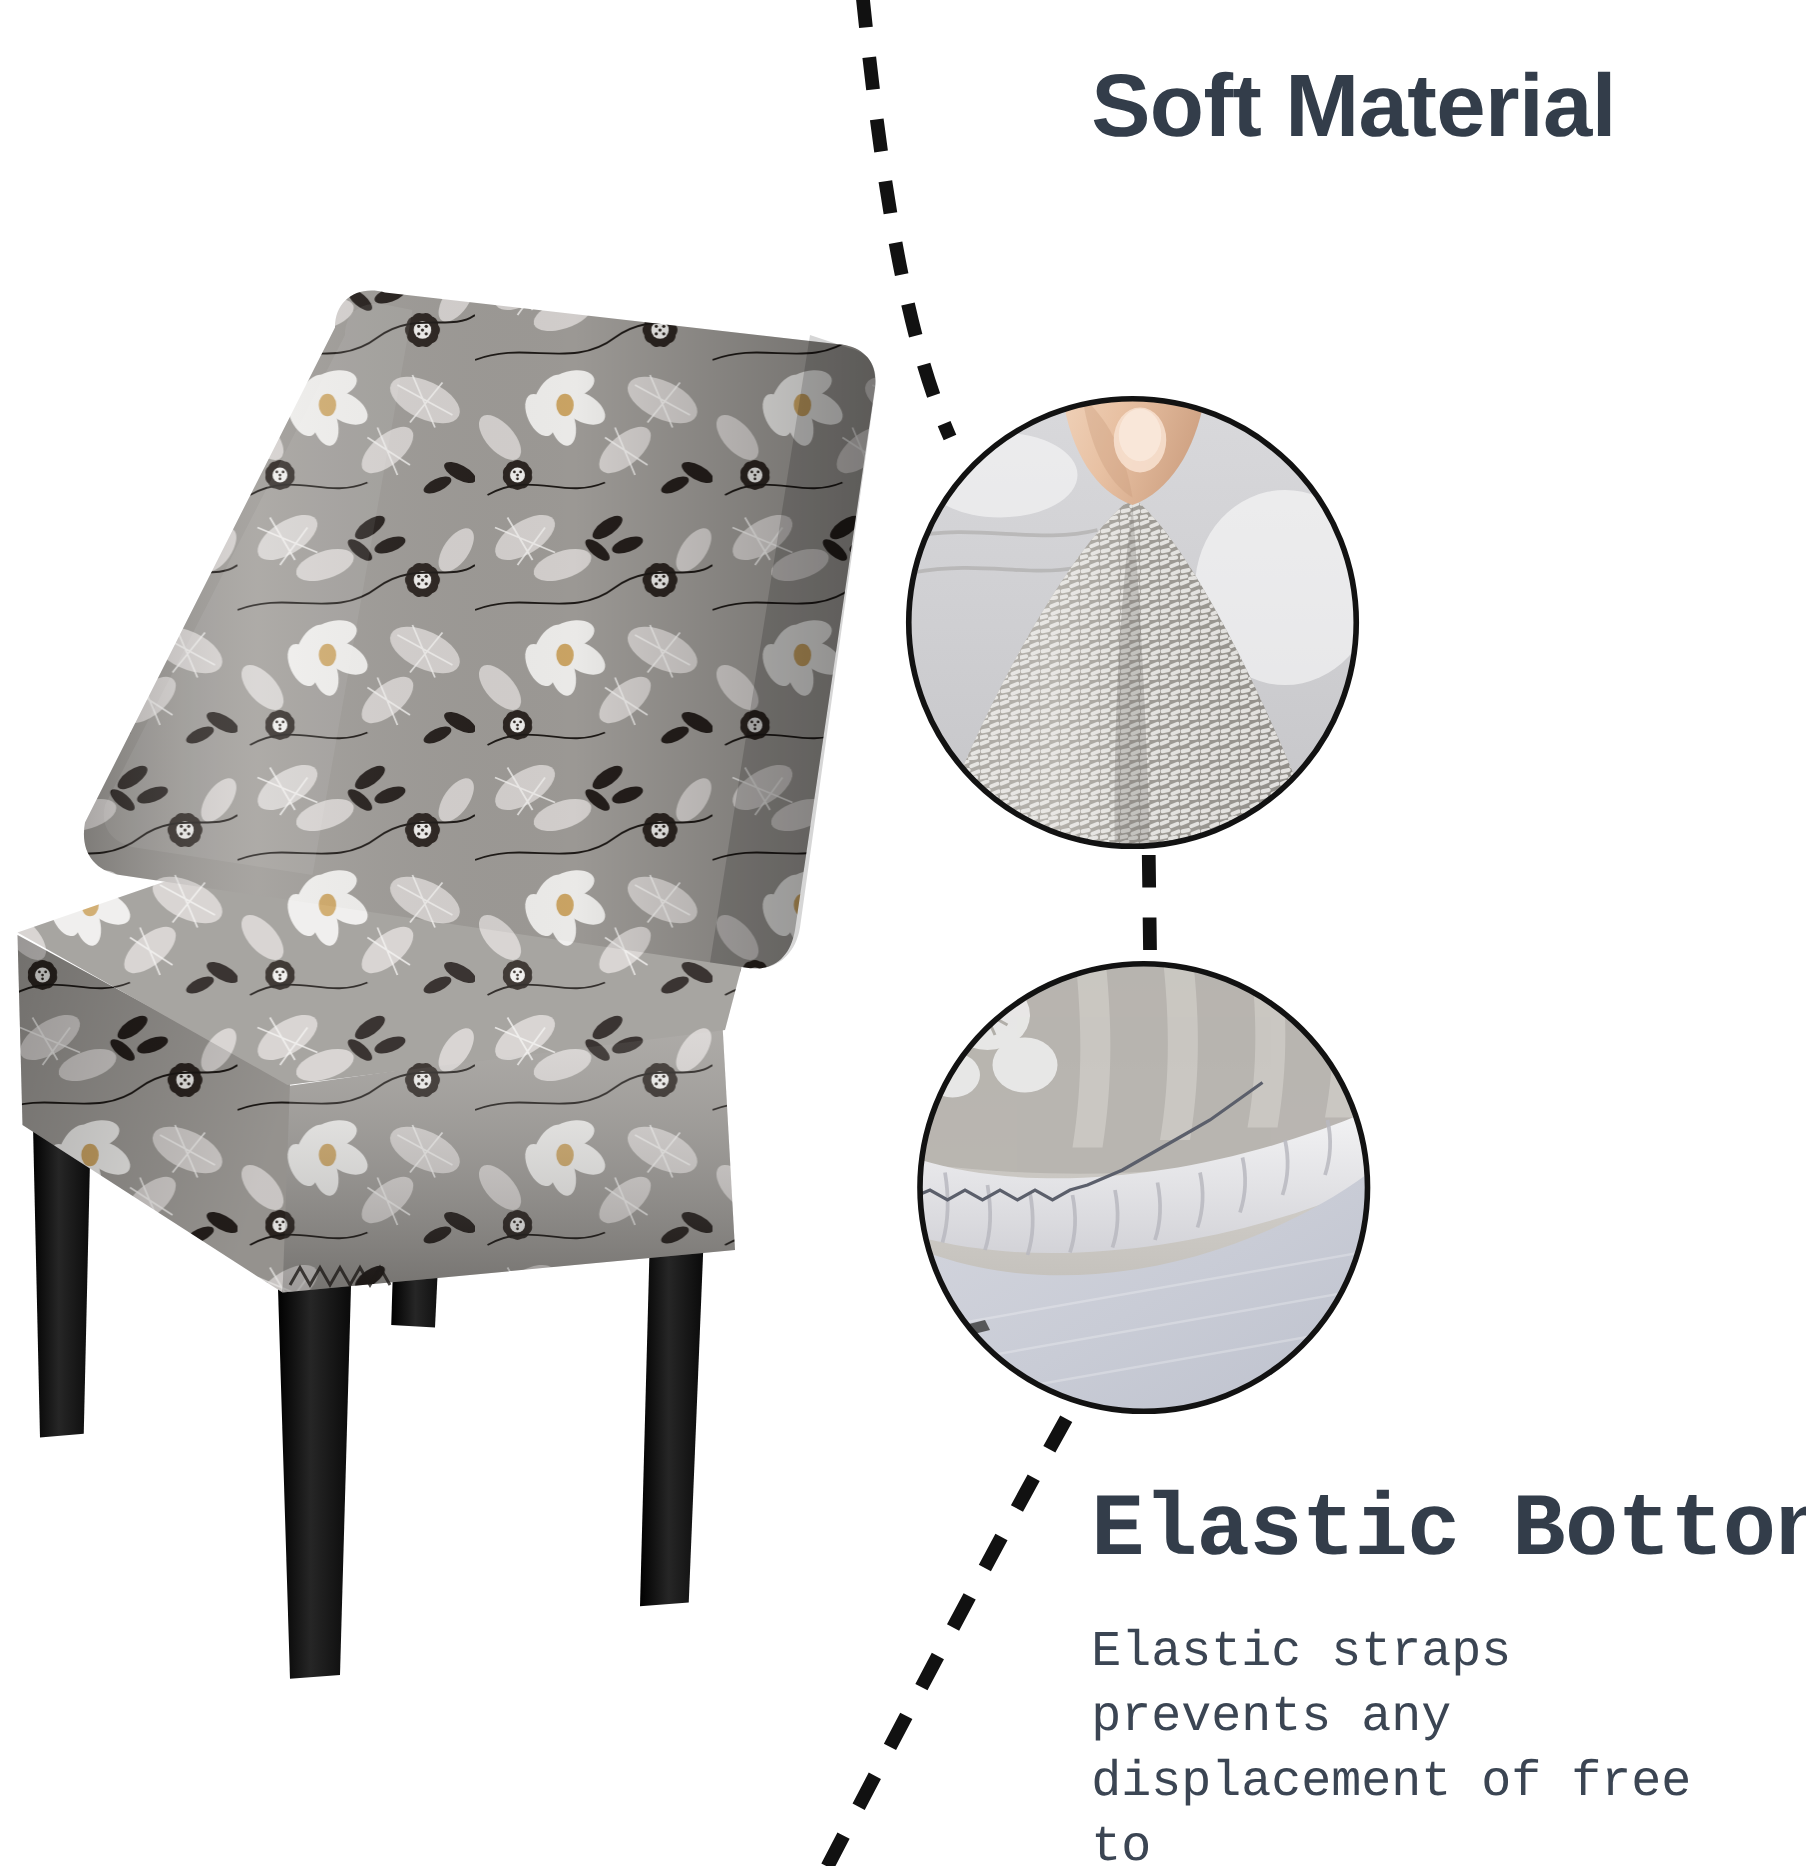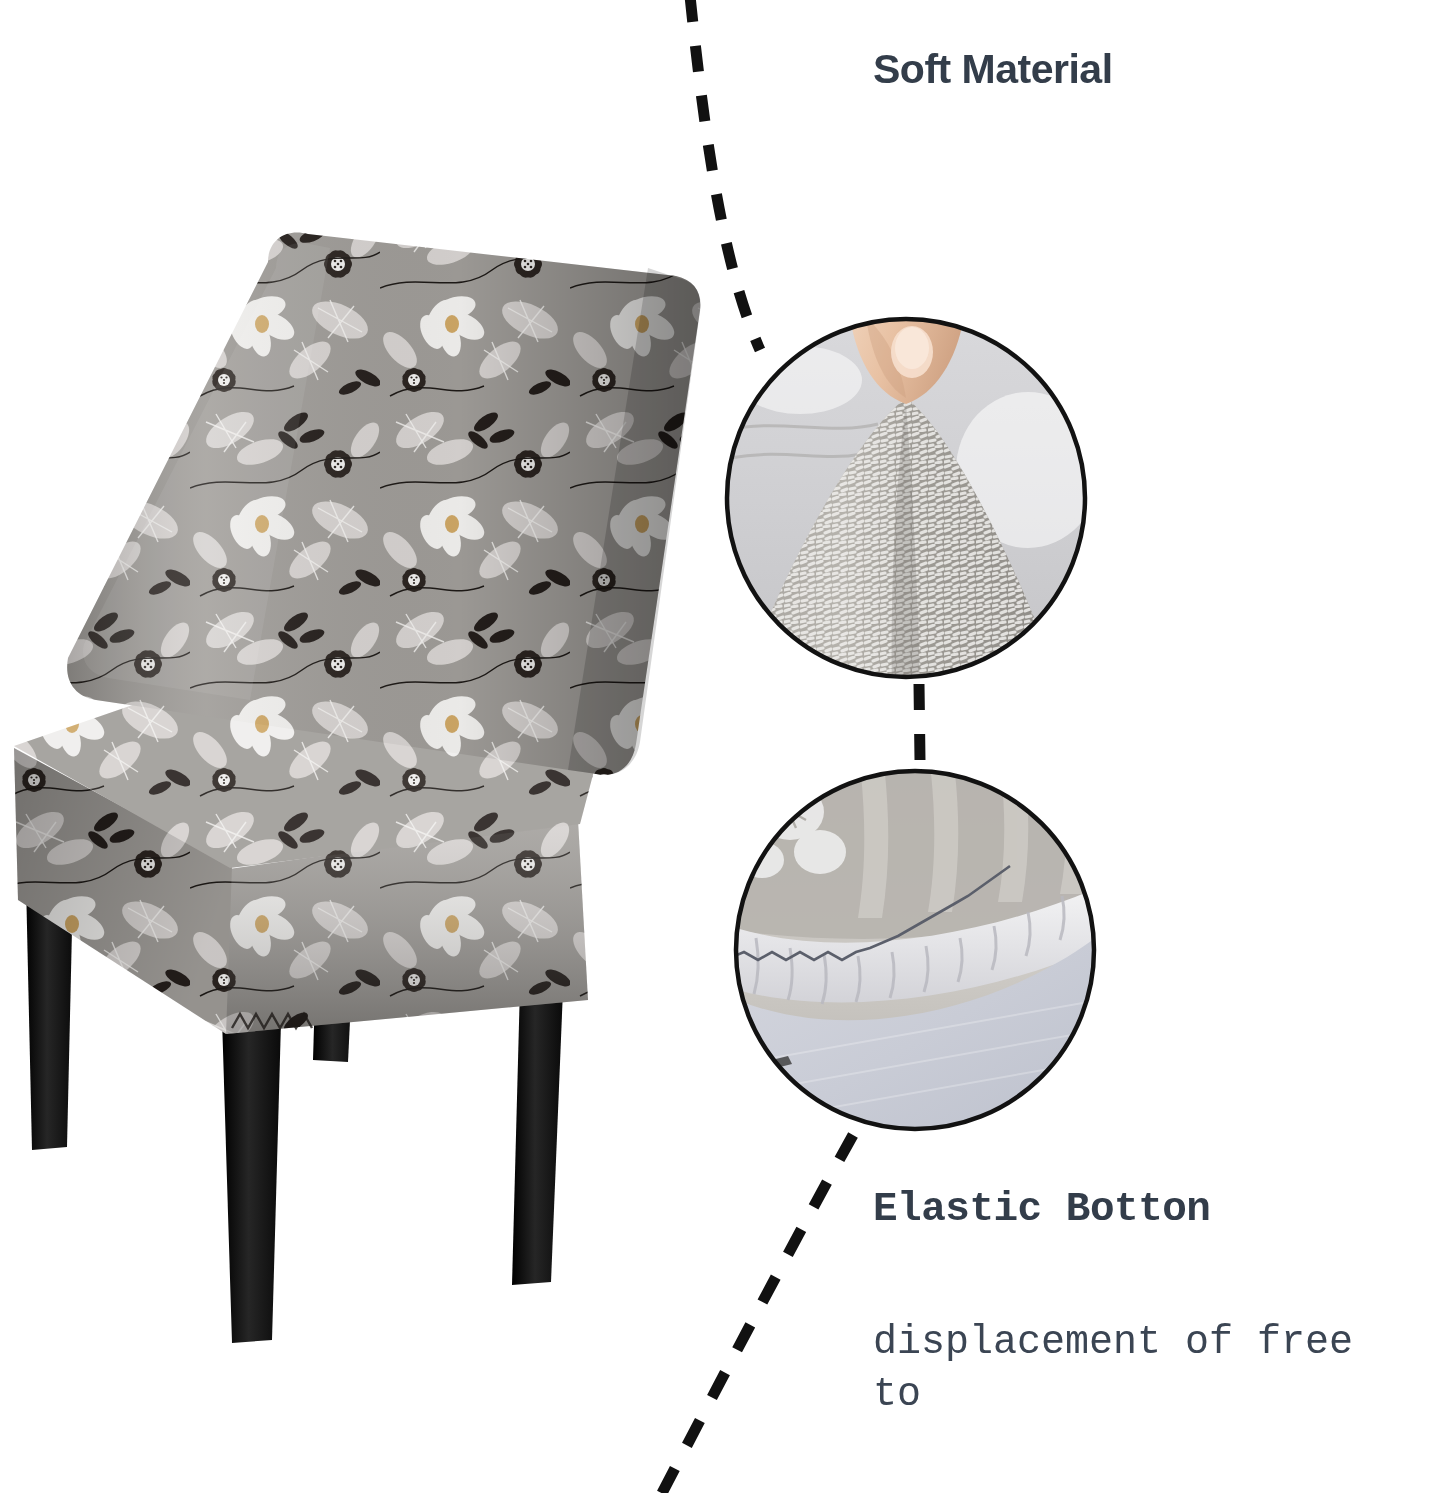--- a/index.html
+++ b/index.html
@@ -4,21 +4,21 @@
 <style>
   html,body{margin:0;padding:0;background:#ffffff;}
   body{width:1445px;height:1493px;position:relative;overflow:hidden;
        font-family:"Liberation Sans","DejaVu Sans",sans-serif;}
 
   #stage{position:absolute;inset:0;width:1445px;height:1493px;background:#fff;}
 
   
   .txt-block{position:absolute;}
   .headline{
-    font-size:41px;font-weight:700;letter-spacing:-0.5px;
+    font-size:71px;font-weight:700;letter-spacing:-0.5px;
     color:#333d4a;line-height:1.06;white-space:nowrap;margin:0;
   }
   .subline{
     font-size:40px;font-weight:400;color:#3b4553;
     line-height:1.30;margin:0;
   }
   #soft-block{left:873px;top:48px;width:540px;}
   #soft-block .subline{margin-top:30px;}
   #elastic-block{left:873px;top:1188px;width:548px;font-family:Liberation Mono, monospace;}
   #elastic-block .subline{margin-top:34px;}
@@ -314,18 +314,18 @@
     </g>
   </svg>
 
   <div class="txt-block" id="soft-block">
     <h2 class="headline">Soft Material</h2>
   </div>
 
   <div class="txt-block" id="elastic-block">
     <h2 class="headline">Elastic Botton</h2>
     <p class="subline">
-      <br>
+      <span>Elastic straps prevents any</span><br>
       <span>displacement of free to</span><br>
     </p>
   </div>
 
 </div>
 
 </body></html>

